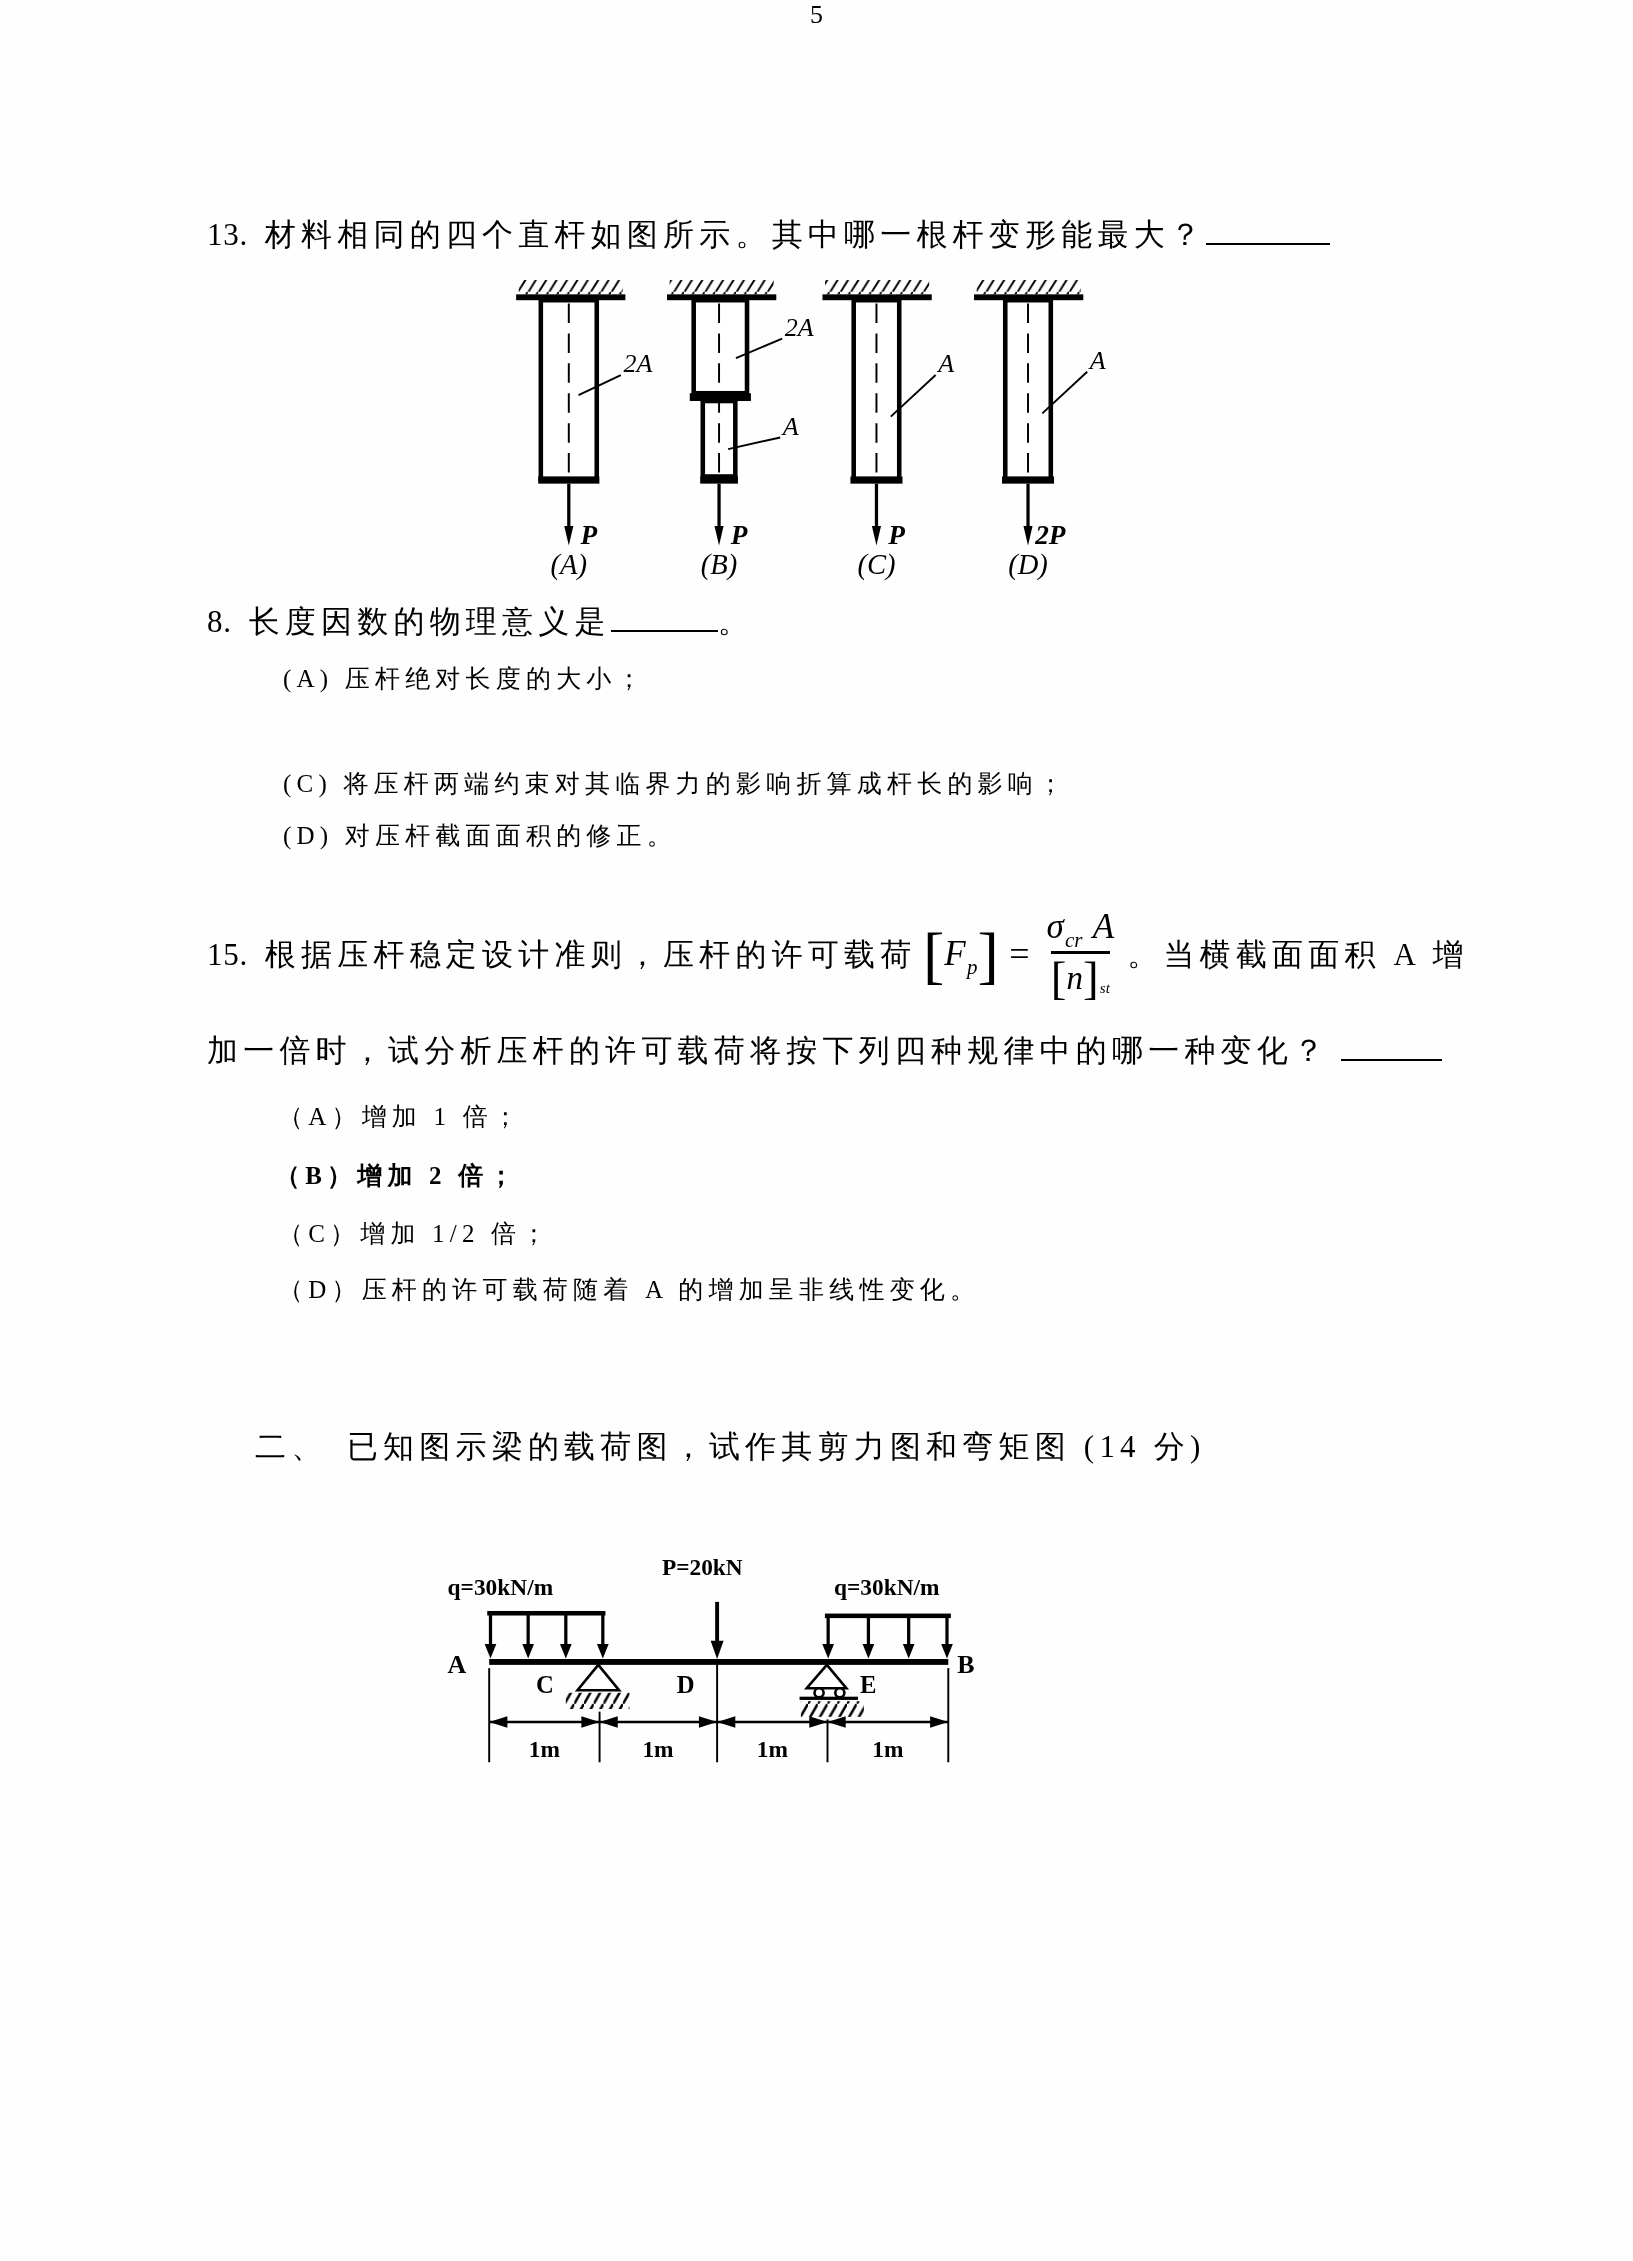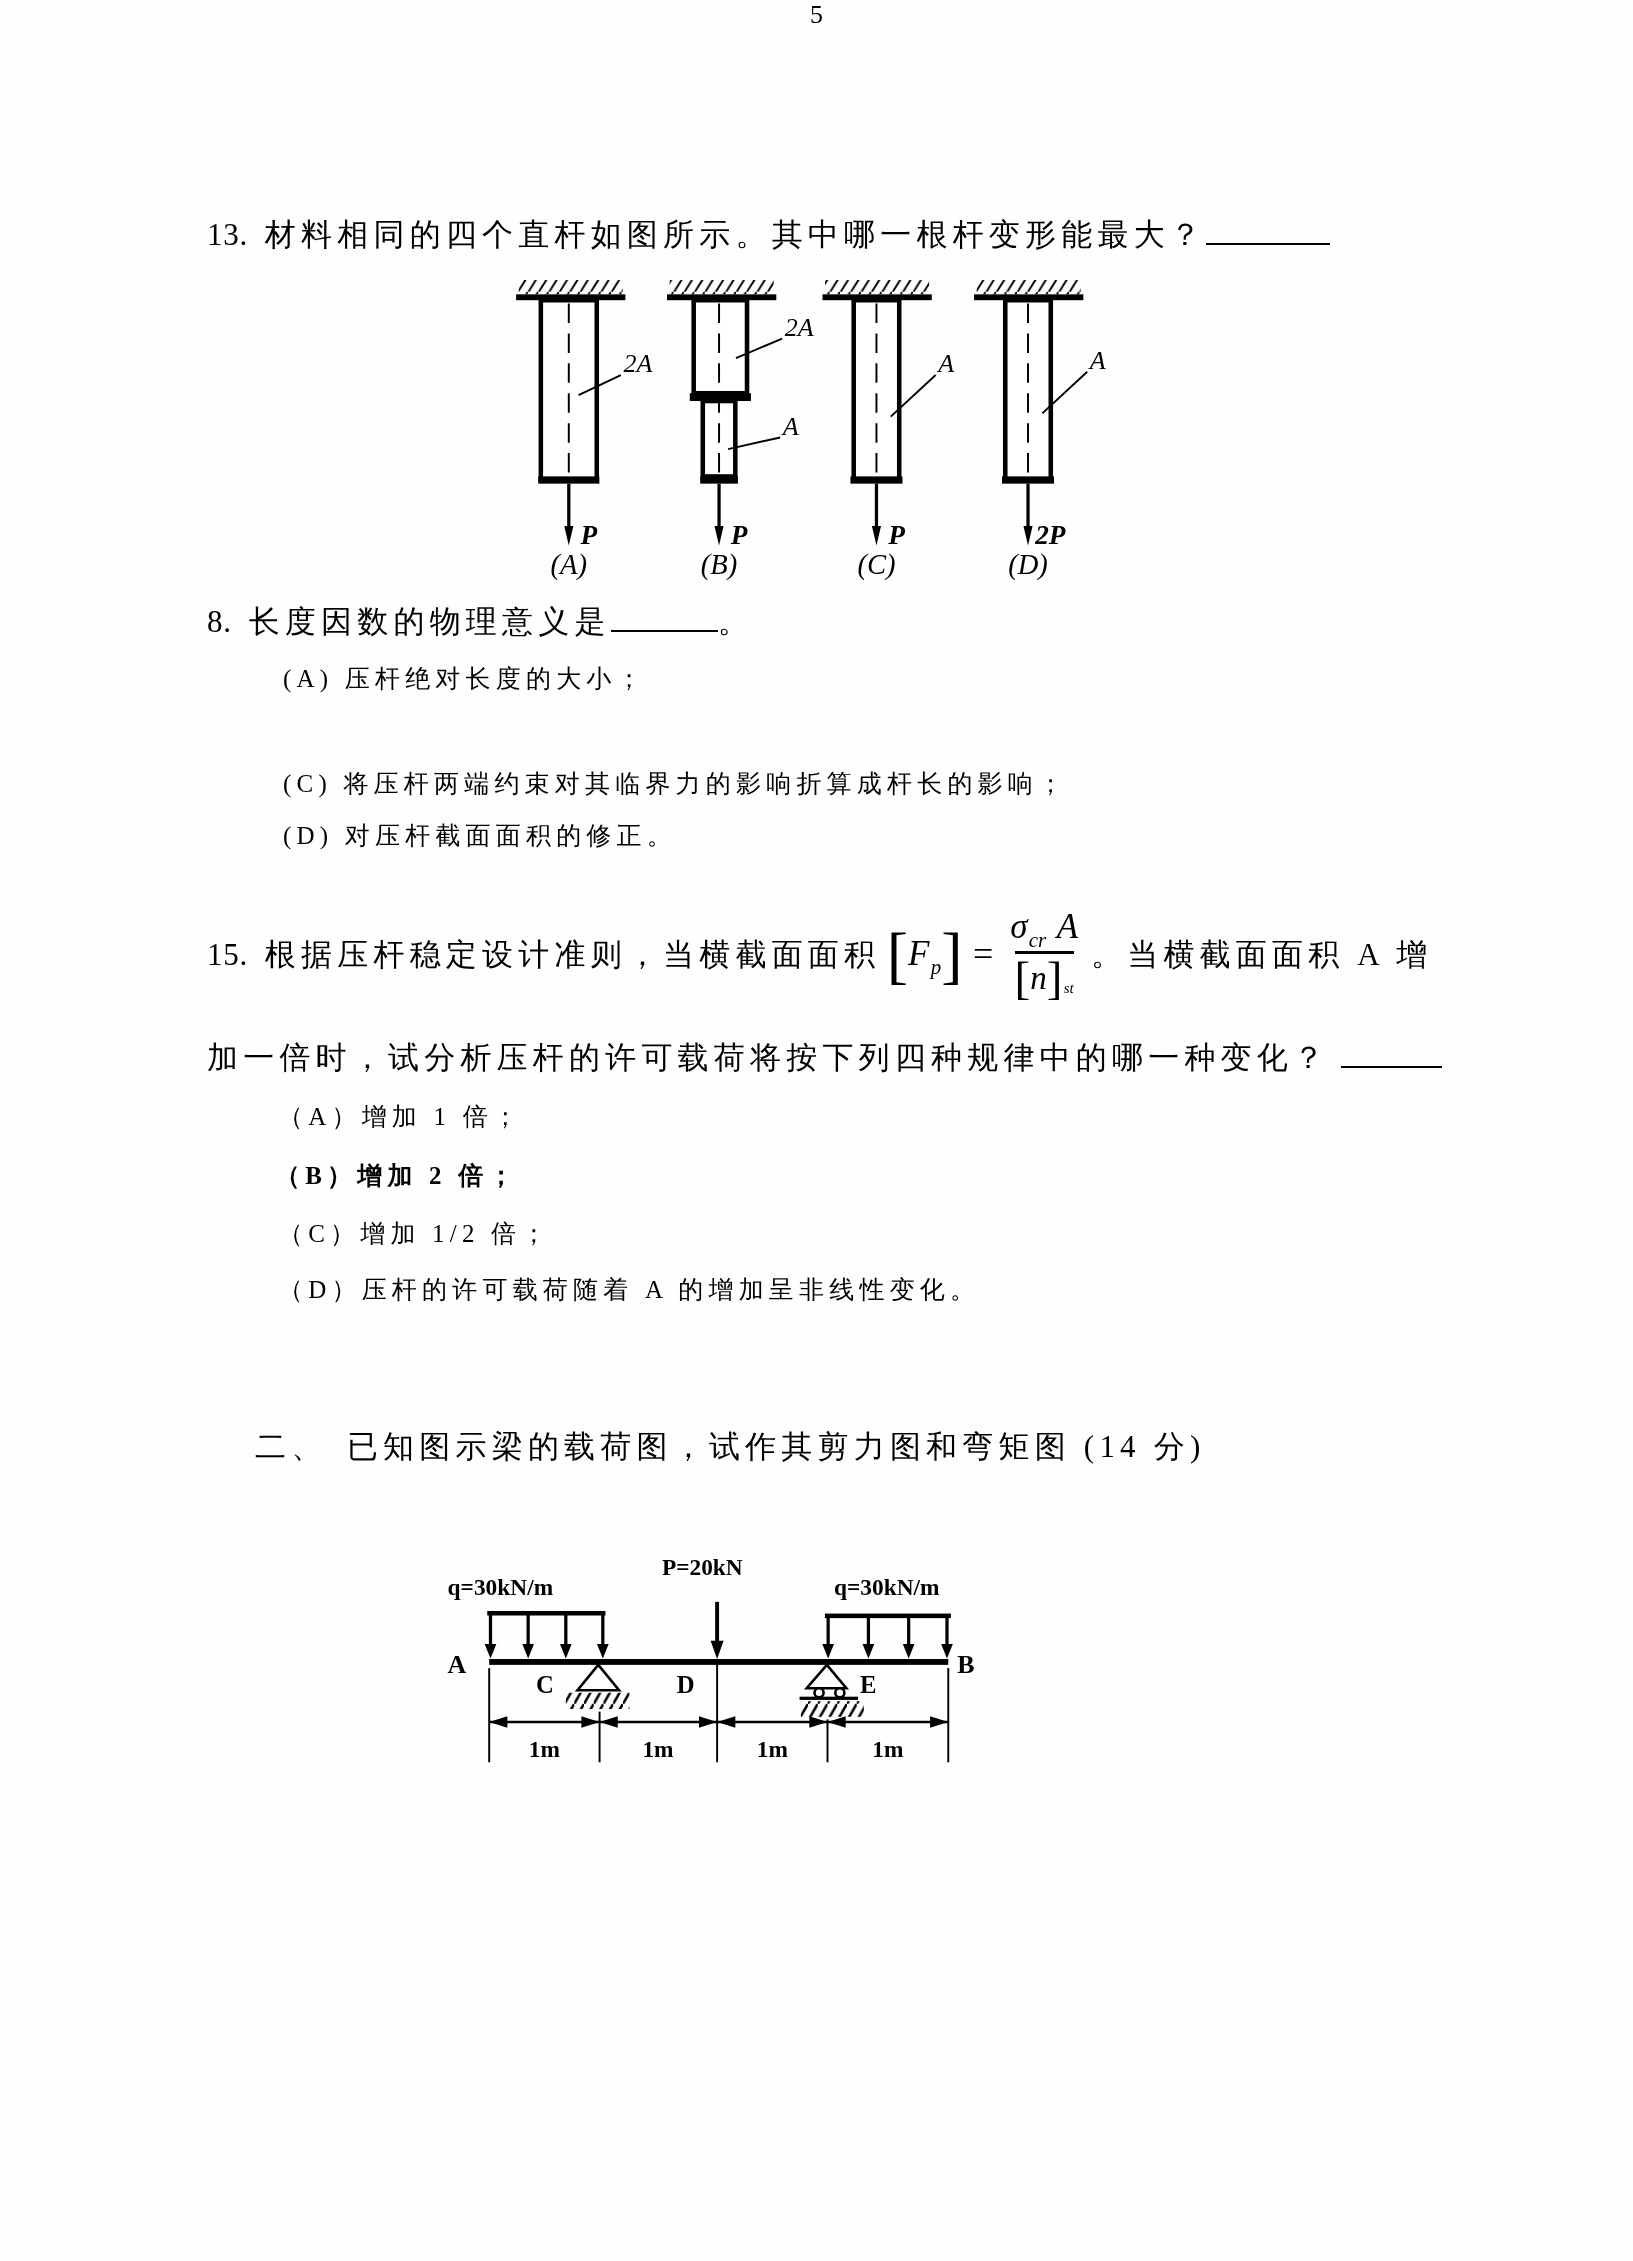--- a/index.html
+++ b/index.html
@@ -127,21 +127,21 @@
 
   <div class="line" style="left:207px; top:602px;">
     <span class="qnum">8.</span><span>长度因数的物理意义是</span><span class="blank b165"></span><span>。</span>
   </div>
   <div class="opt" style="left:283px; top:662px;">(A) 压杆绝对长度的大小；</div>
   <div class="opt" style="left:283px; top:819px;">(D) 对压杆截面面积的修正。</div>
   <div class="opt" style="left:283px; top:767px;">(C) 将压杆两端约束对其临界力的影响折算成杆长的影响；</div>
 
   <div class="line" id="q15-line1" style="left:207px; top:899px; letter-spacing:0;">
     <span class="qnum">15.</span>
-    <span class="zh" style="letter-spacing:5.2px;">根据压杆稳定设计准则，当横截面面积</span>
+    <span class="zh" style="letter-spacing:5.2px;">根据压杆稳定设计准则，压杆的许可载荷</span>
     <span class="f-wrap">
       <span class="bigbr">[</span>
       <span class="fvar">F</span>
       <span class="fsub">p</span>
       <span class="bigbr">]</span>
       <span class="feq">=</span>
       <span class="frac">
         <span class="fnum">
           <span class="fvar">σ</span>
           <span class="fsub" style="transform:translateY(5.2px);">cr</span>
@@ -151,21 +151,21 @@
           <span class="midbr">[</span>
           <span class="fvar" style="font-size:33px;">n</span>
           <span class="midbr">]</span>
           <span class="fsub" style="transform:translateY(10.4px); font-size:15px;">st</span>
         </span>
       </span>
     </span>
     <span class="zh" style="letter-spacing:5.2px;">。当横截面面积 A 增</span>
   </div>
 
-  <div class="line" style="left:207px; top:1031px;margin-top:7px;">
+  <div class="line" style="left:207px; top:1031px;">
     <span>加一倍时，试分析压杆的许可载荷将按下列四种规律中的哪一种变化？</span><span class="blank b155"></span>
   </div>
 
   <div class="opt" style="left:278px; top:1100px;">（A）增加 1 倍；</div>
   <div class="opt" style="left:275px; top:1159px;font-weight:bold;">（B）增加 2 倍；</div>
   <div class="opt" style="left:278px; top:1217px;">（C）增加 1/2 倍；</div>
   <div class="opt" style="left:278px; top:1273px;">（D）压杆的许可载荷随着 A 的增加呈非线性变化。</div>
 
   <div class="line" style="left:255px; top:1429px;">
     <span class="sec-label">二、</span><span>已知图示梁的载荷图，试作其剪力图和弯矩图 (14 分)</span>

